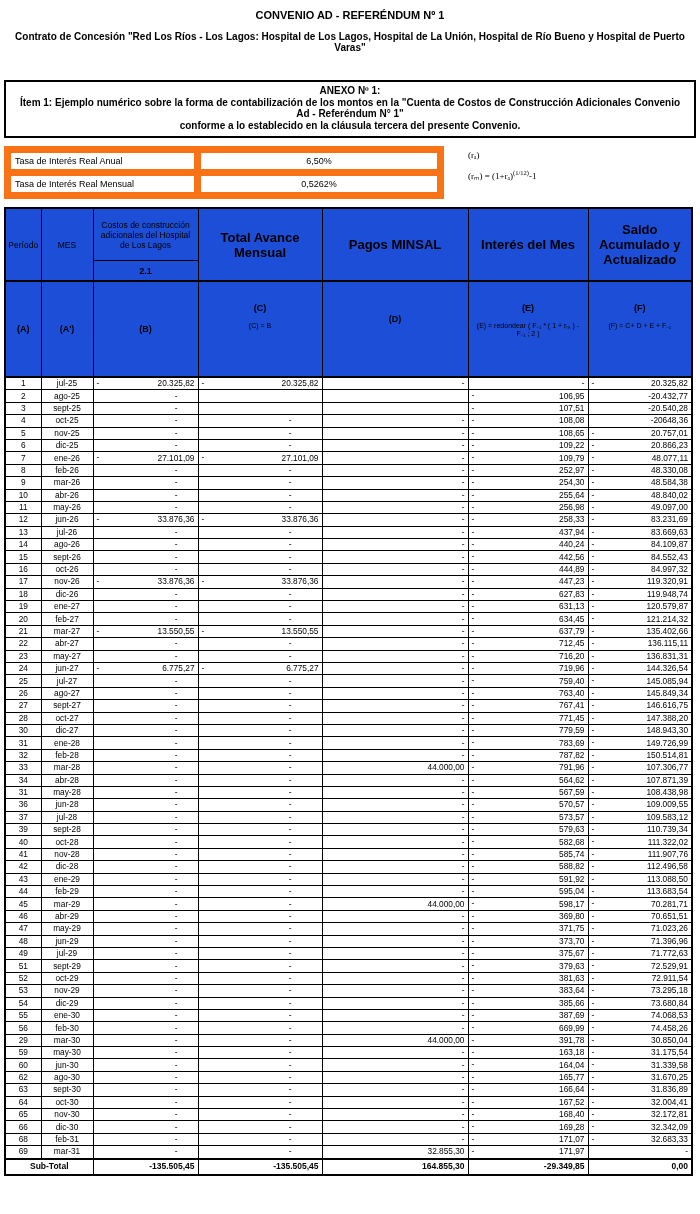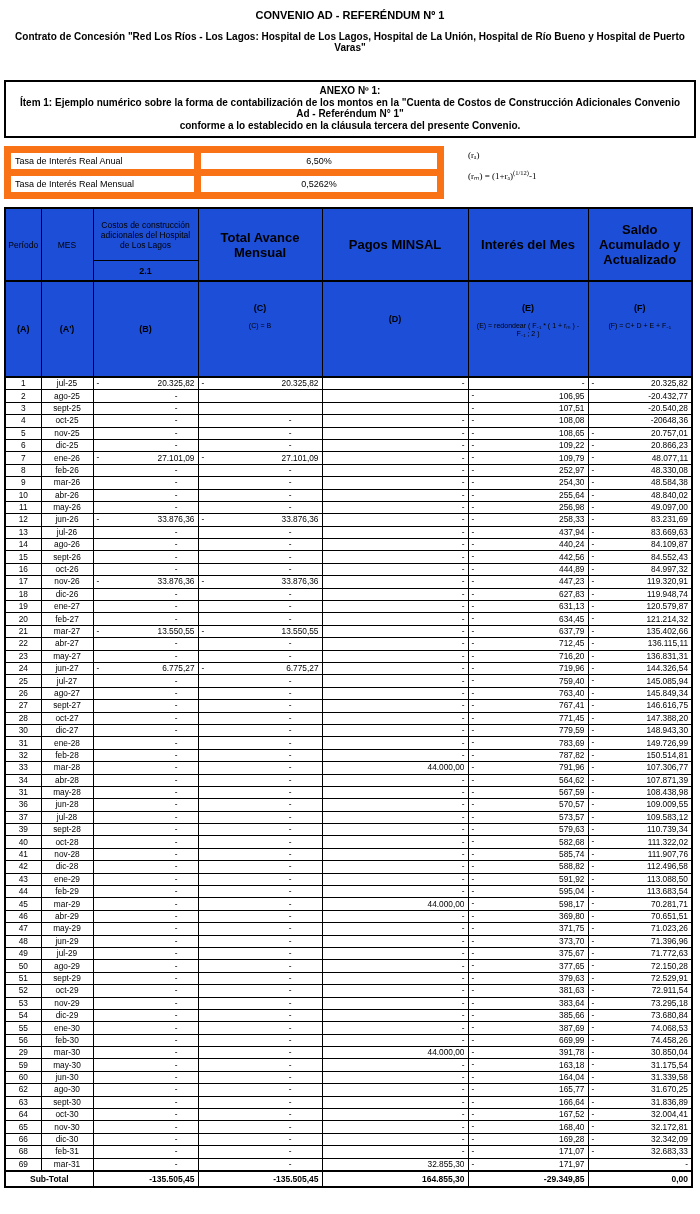--- a/index.html
+++ b/index.html
@@ -577,29 +577,20 @@
         <tr>
           <td class="pc">49</td>
           <td class="mc">jul-29</td>
           <td class="zc">-</td>
           <td class="zc">-</td>
           <td class="zr">-</td>
           <td class="acc"><span class="neg">-</span><span class="val">375,67</span></td>
           <td class="acc"><span class="neg">-</span><span class="val">71.772,63</span></td>
         </tr>
         <tr>
-          <td class="pc">50</td>
-          <td class="mc">ago-29</td>
-          <td class="zc">-</td>
-          <td class="zc">-</td>
-          <td class="zr">-</td>
-          <td class="acc"><span class="neg">-</span><span class="val">377,65</span></td>
-          <td class="acc"><span class="neg">-</span><span class="val">72.150,28</span></td>
-        </tr>
-        <tr>
           <td class="pc">51</td>
           <td class="mc">sept-29</td>
           <td class="zc">-</td>
           <td class="zc">-</td>
           <td class="zr">-</td>
           <td class="acc"><span class="neg">-</span><span class="val">379,63</span></td>
           <td class="acc"><span class="neg">-</span><span class="val">72.529,91</span></td>
         </tr>
         <tr>
           <td class="pc">52</td>

